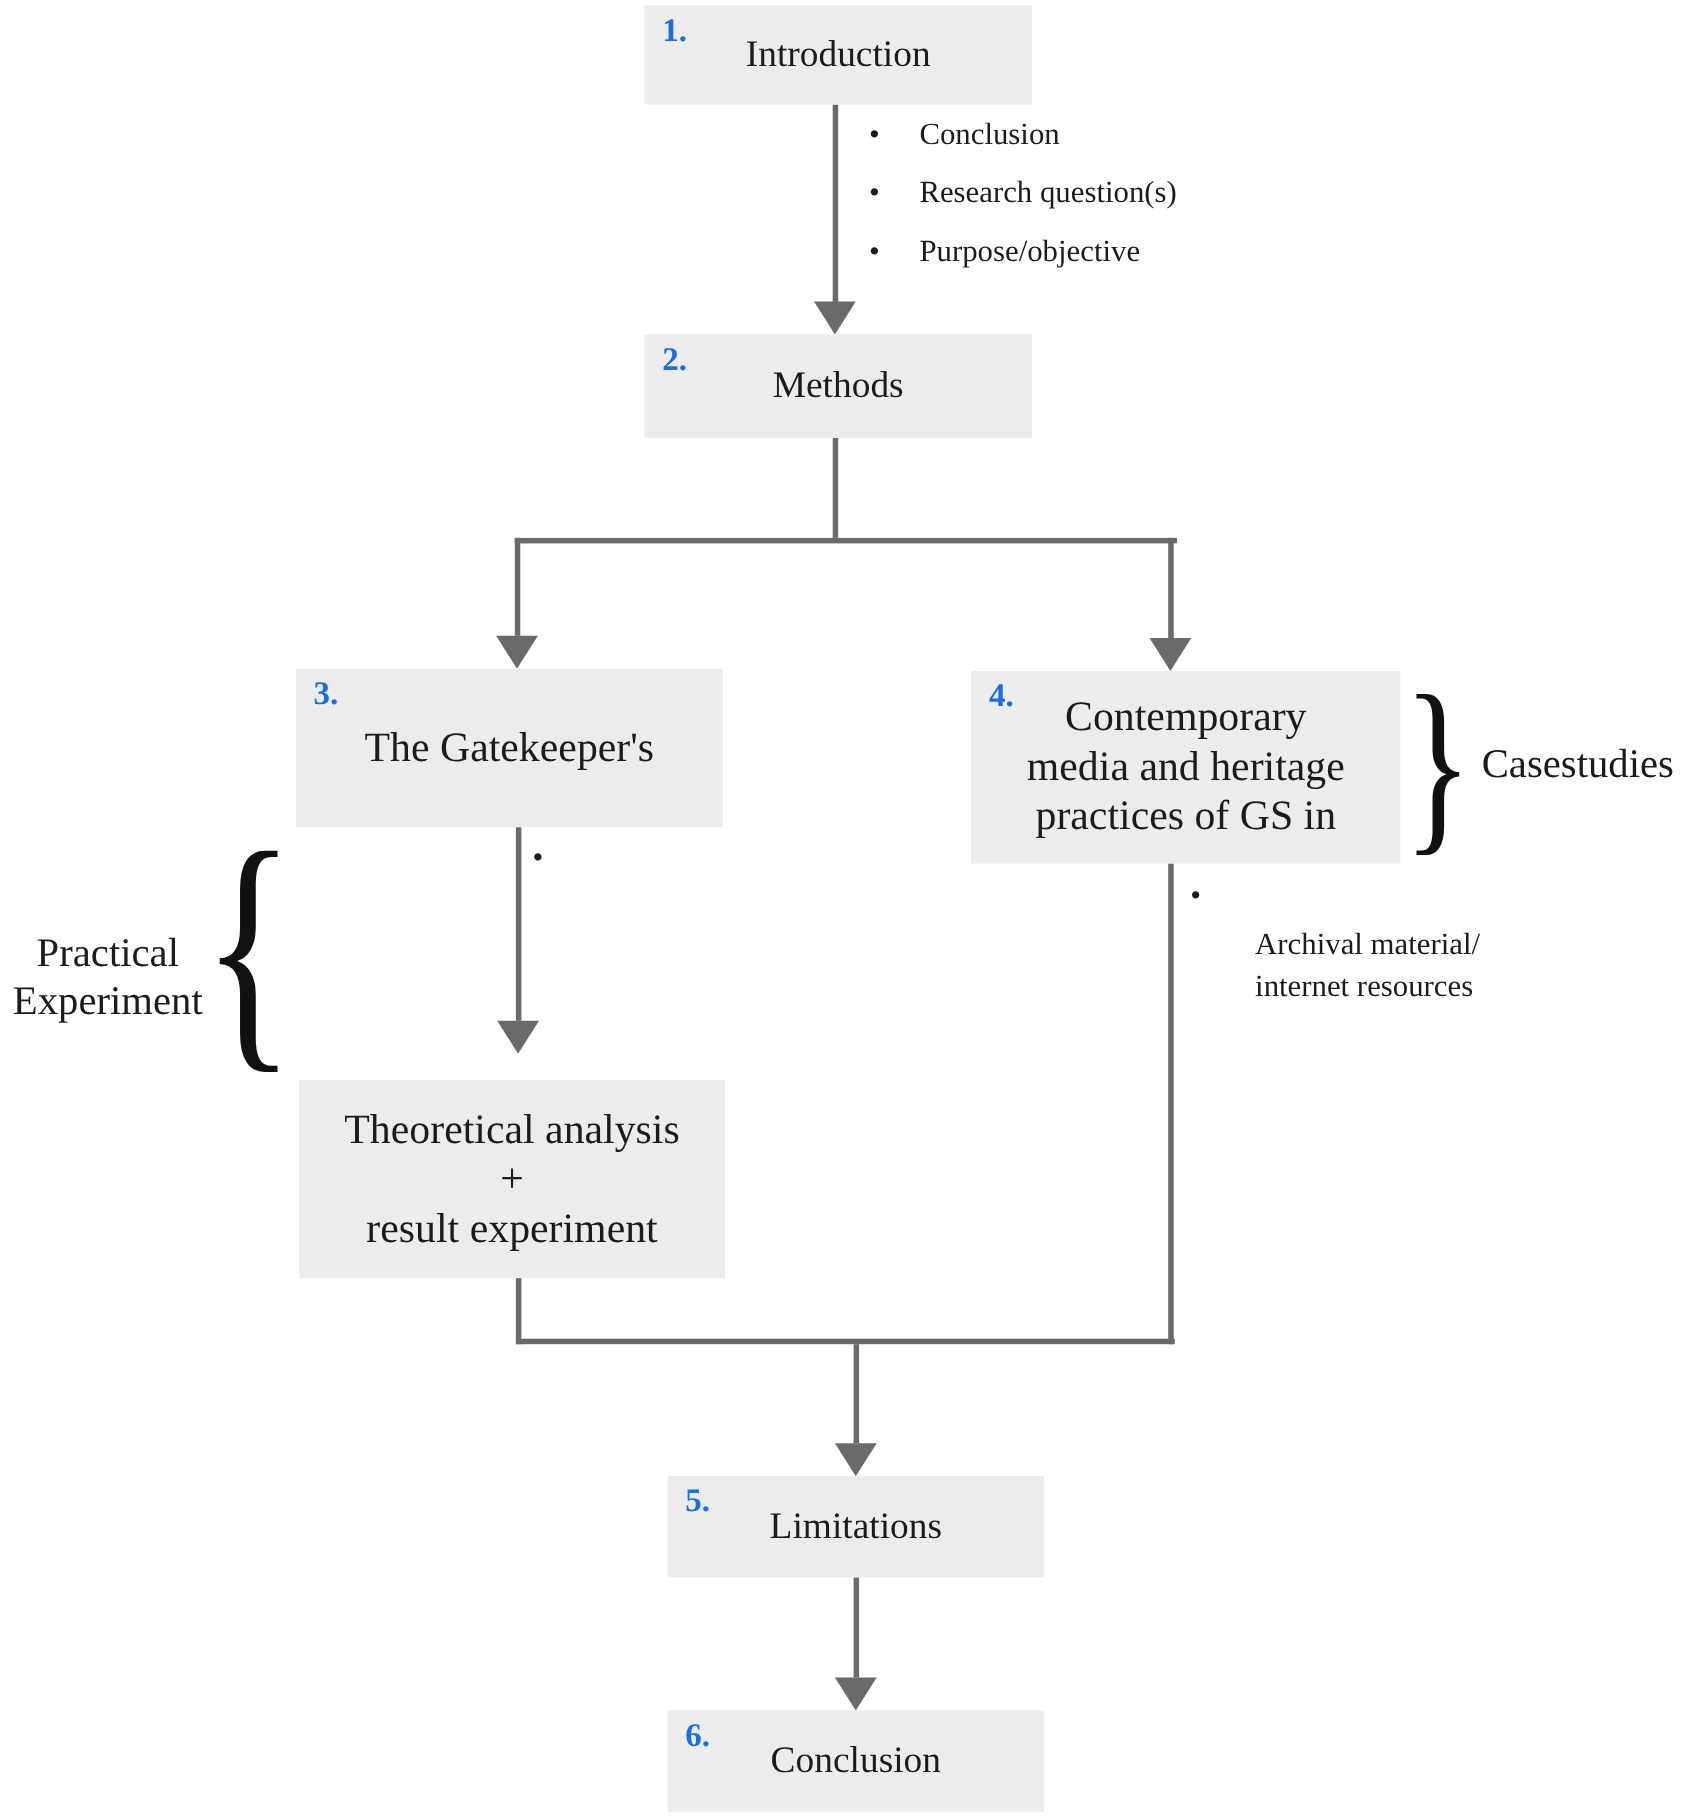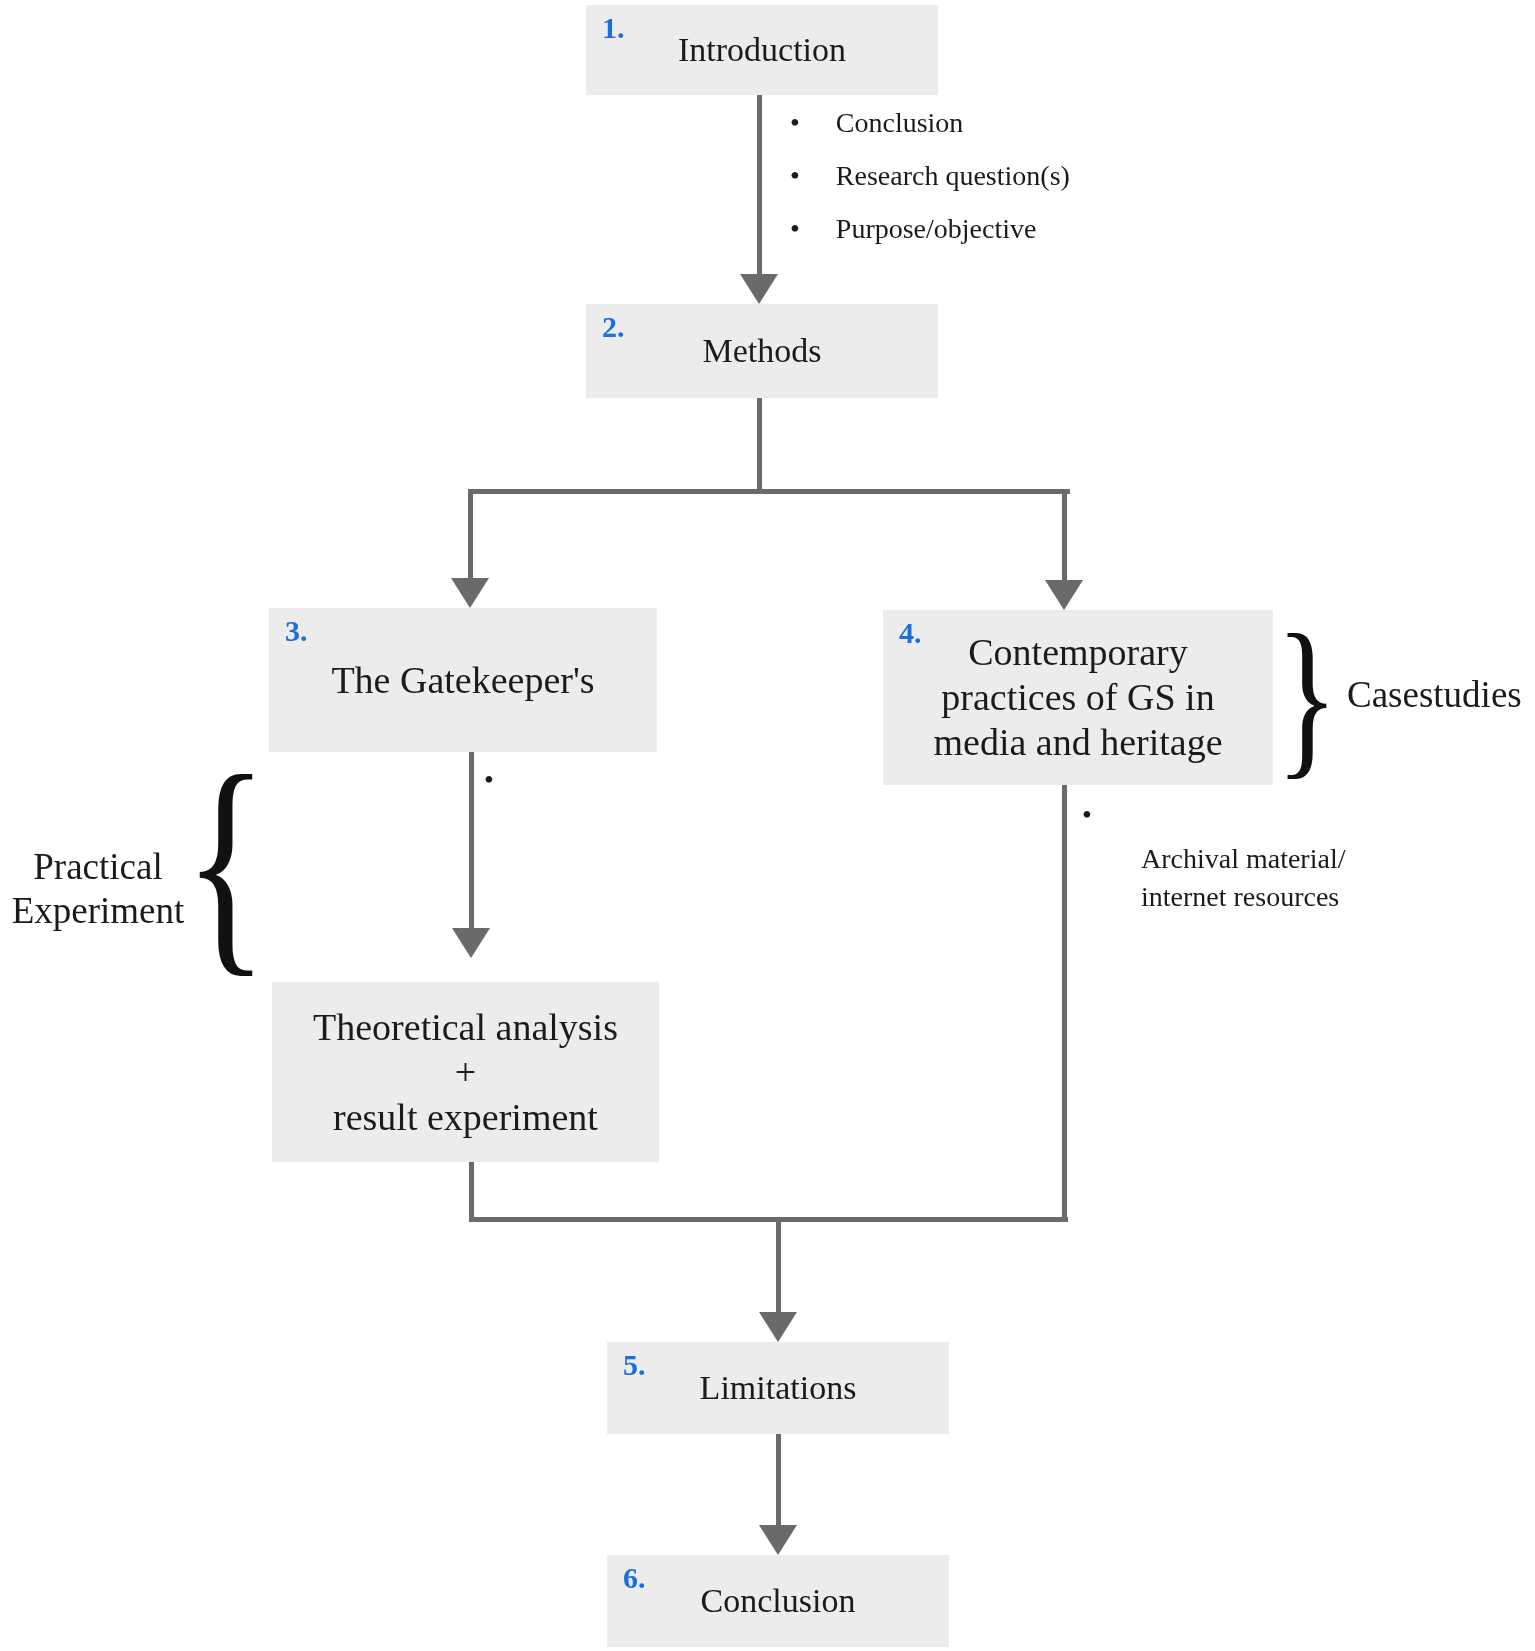--- a/index.html
+++ b/index.html
@@ -81,22 +81,22 @@
   </div>
 
   <div class="box" style="left:269px; top:608px; width:388px; height:144px;">
     <span class="num">3.</span>
     <div class="tline">The Gatekeeper's</div>
   </div>
 
   <div class="box" style="left:883px; top:610px; width:390px; height:175px;">
     <span class="num">4.</span>
     <div class="tline">Contemporary</div>
+    <div class="tline">media and heritage</div>
     <div class="tline">practices of GS in</div>
-    <div class="tline">media and heritage</div>
   </div>
 
   <div class="box" style="left:272px; top:958px; width:387px; height:180px;margin-top:24px;">
     <div class="tline">Theoretical analysis</div>
     <div class="tline">+</div>
     <div class="tline">result experiment</div>
   </div>
 
   <div class="box" style="left:607px; top:1342px; width:342px; height:92px;">
     <span class="num">5.</span>

